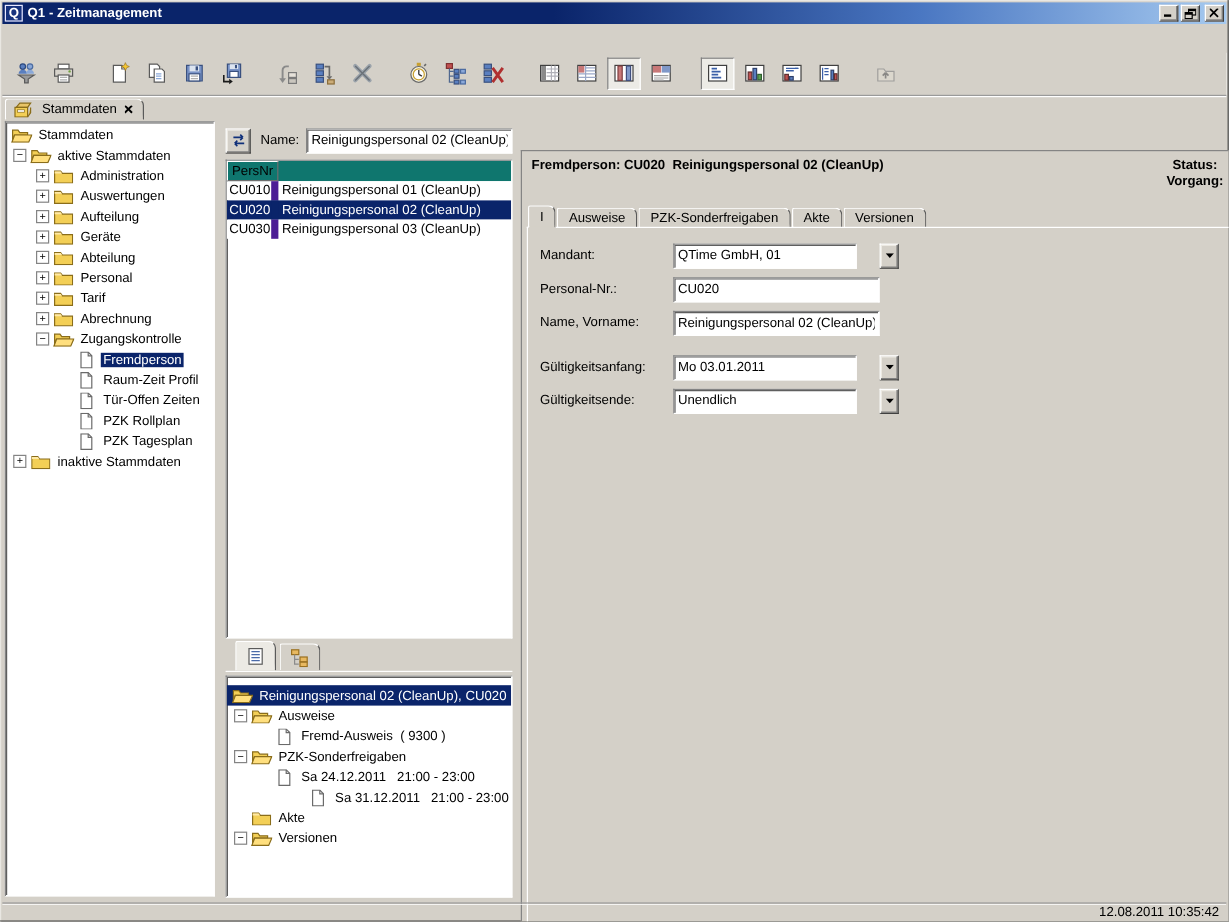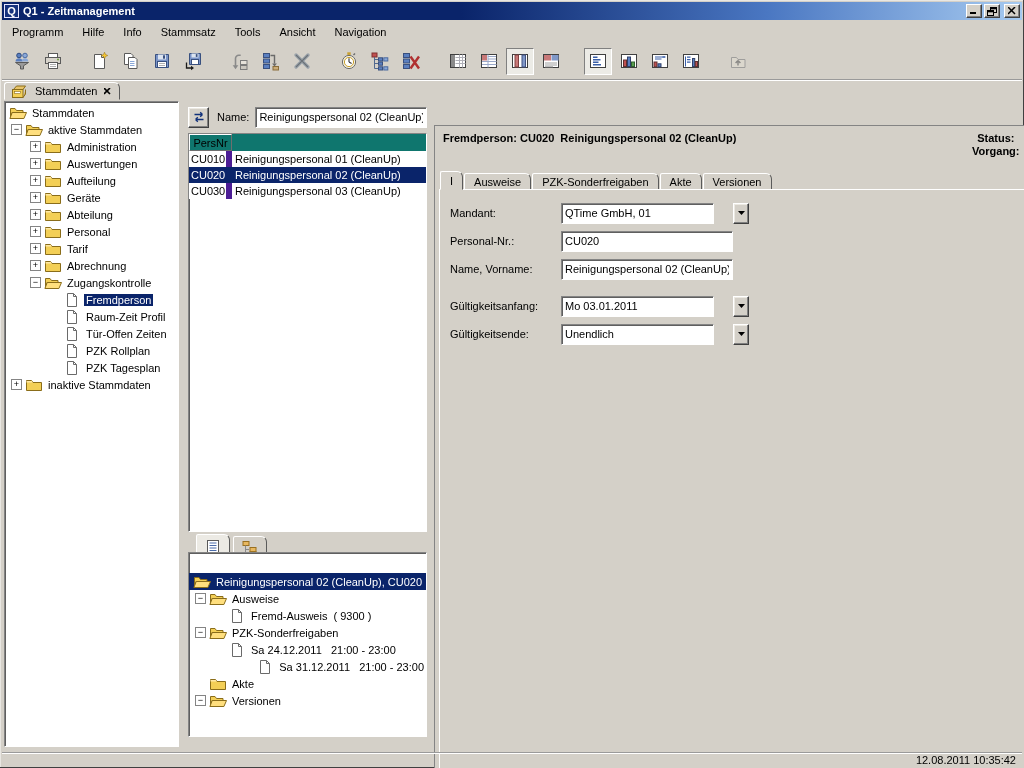--- a/index.html
+++ b/index.html
@@ -61,21 +61,21 @@
   .trow{display:flex;height:16px;font-size:11px;align-items:center;background:#fff;}
   .trow .td1{width:43px;flex:none;padding-left:2px;border-right:6px solid #4c1d95;height:100%;display:flex;align-items:center;}
   .trow .td2{flex:1;padding-left:3px;height:100%;display:flex;align-items:center;}
   .trow.selected{background:#0a246a;color:#fff;}
   .trow.selected .td1{border-right-color:#0a246a;}
   .view-tabs{position:absolute;left:186px;top:434px;width:239px;height:26px;display:flex;align-items:flex-end;
     border-bottom:1px solid #fff;padding-left:8px;}
   .v-tab{width:34px;height:23px;display:flex;align-items:center;justify-content:center;
     border:1px solid;border-color:#fff #5a5a5a transparent #fff;border-radius:2px 6px 0 0;margin-right:3px;background:#d4d0c8;}
   .v-tab.active{background:#eceae4;height:25px;}
-  .lower-tree{position:absolute;left:186px;top:452px;width:239px;height:185px;overflow:hidden;padding-top:20px;}
+  .lower-tree{position:absolute;left:186px;top:463px;width:239px;height:185px;overflow:hidden;padding-top:7px;}
   
   .right-panel{position:absolute;left:432px;top:1px;width:643px;height:650px;background:#d4d0c8;
     border:1px solid;border-color:#848484 #fff #fff #848484;margin-top:24px;}
   .detail-header{position:absolute;left:8px;top:6px;font-size:11px;font-weight:bold;white-space:pre;}
   .status-block{position:absolute;right:10px;top:6px;display:grid;grid-template-columns:auto auto;column-gap:8px;row-gap:1px;
     font-size:11px;font-weight:bold;}
   .status-block .lab{text-align:center;}
   .detail-tabs{position:absolute;left:5px;top:45px;height:19px;display:flex;align-items:flex-end;}
   .d-tab{height:17px;padding:0 9px;display:flex;align-items:center;font-size:11px;background:#d4d0c8;
     border:1px solid;border-color:#fff #5a5a5a transparent #fff;border-radius:2px 6px 0 0;margin-right:1px;position:relative;}
@@ -116,29 +116,20 @@
           <rect x="0.5" y="3.5" width="6" height="1.8" fill="#000"></rect>
         </svg>
       </button>
     <button class="cap-btn" style="margin-left:4px;">
         <svg width="8" height="8">
           <path d="M0 0l7 7M7 0L0 7" stroke="#000" stroke-width="1.5"></path>
         </svg>
       </button>
   </div>
 
-  <div class="menubar" id="menubar">
-      <span class="menu-item">Programm</span>
-      <span class="menu-item">Hilfe</span>
-      <span class="menu-item">Info</span>
-      <span class="menu-item">Stammsatz</span>
-      <span class="menu-item">Tools</span>
-      <span class="menu-item">Ansicht</span>
-      <span class="menu-item">Navigation</span>
-    </div>
 
   <div class="toolbar" id="toolbar">
       <div class="tb-group">
         <button class="tb-btn">
           <span>
             <svg width="20" height="20">
               <circle cx="7" cy="4.5" r="2.3" fill="#5a7fc0" stroke="#2d4a80"></circle>
               <circle cx="13" cy="4.5" r="2.3" fill="#8aa8d8" stroke="#4a6aa0"></circle>
               <path d="M3.5 10.5c0-2.2 1.8-3.3 3.5-3.3s3.5 1.1 3.5 3.3z" fill="#5a7fc0"></path>
               <path d="M9.7 10.5c0-2.2 1.6-3.3 3.3-3.3s3.3 1.1 3.3 3.3z" fill="#8aa8d8"></path>

